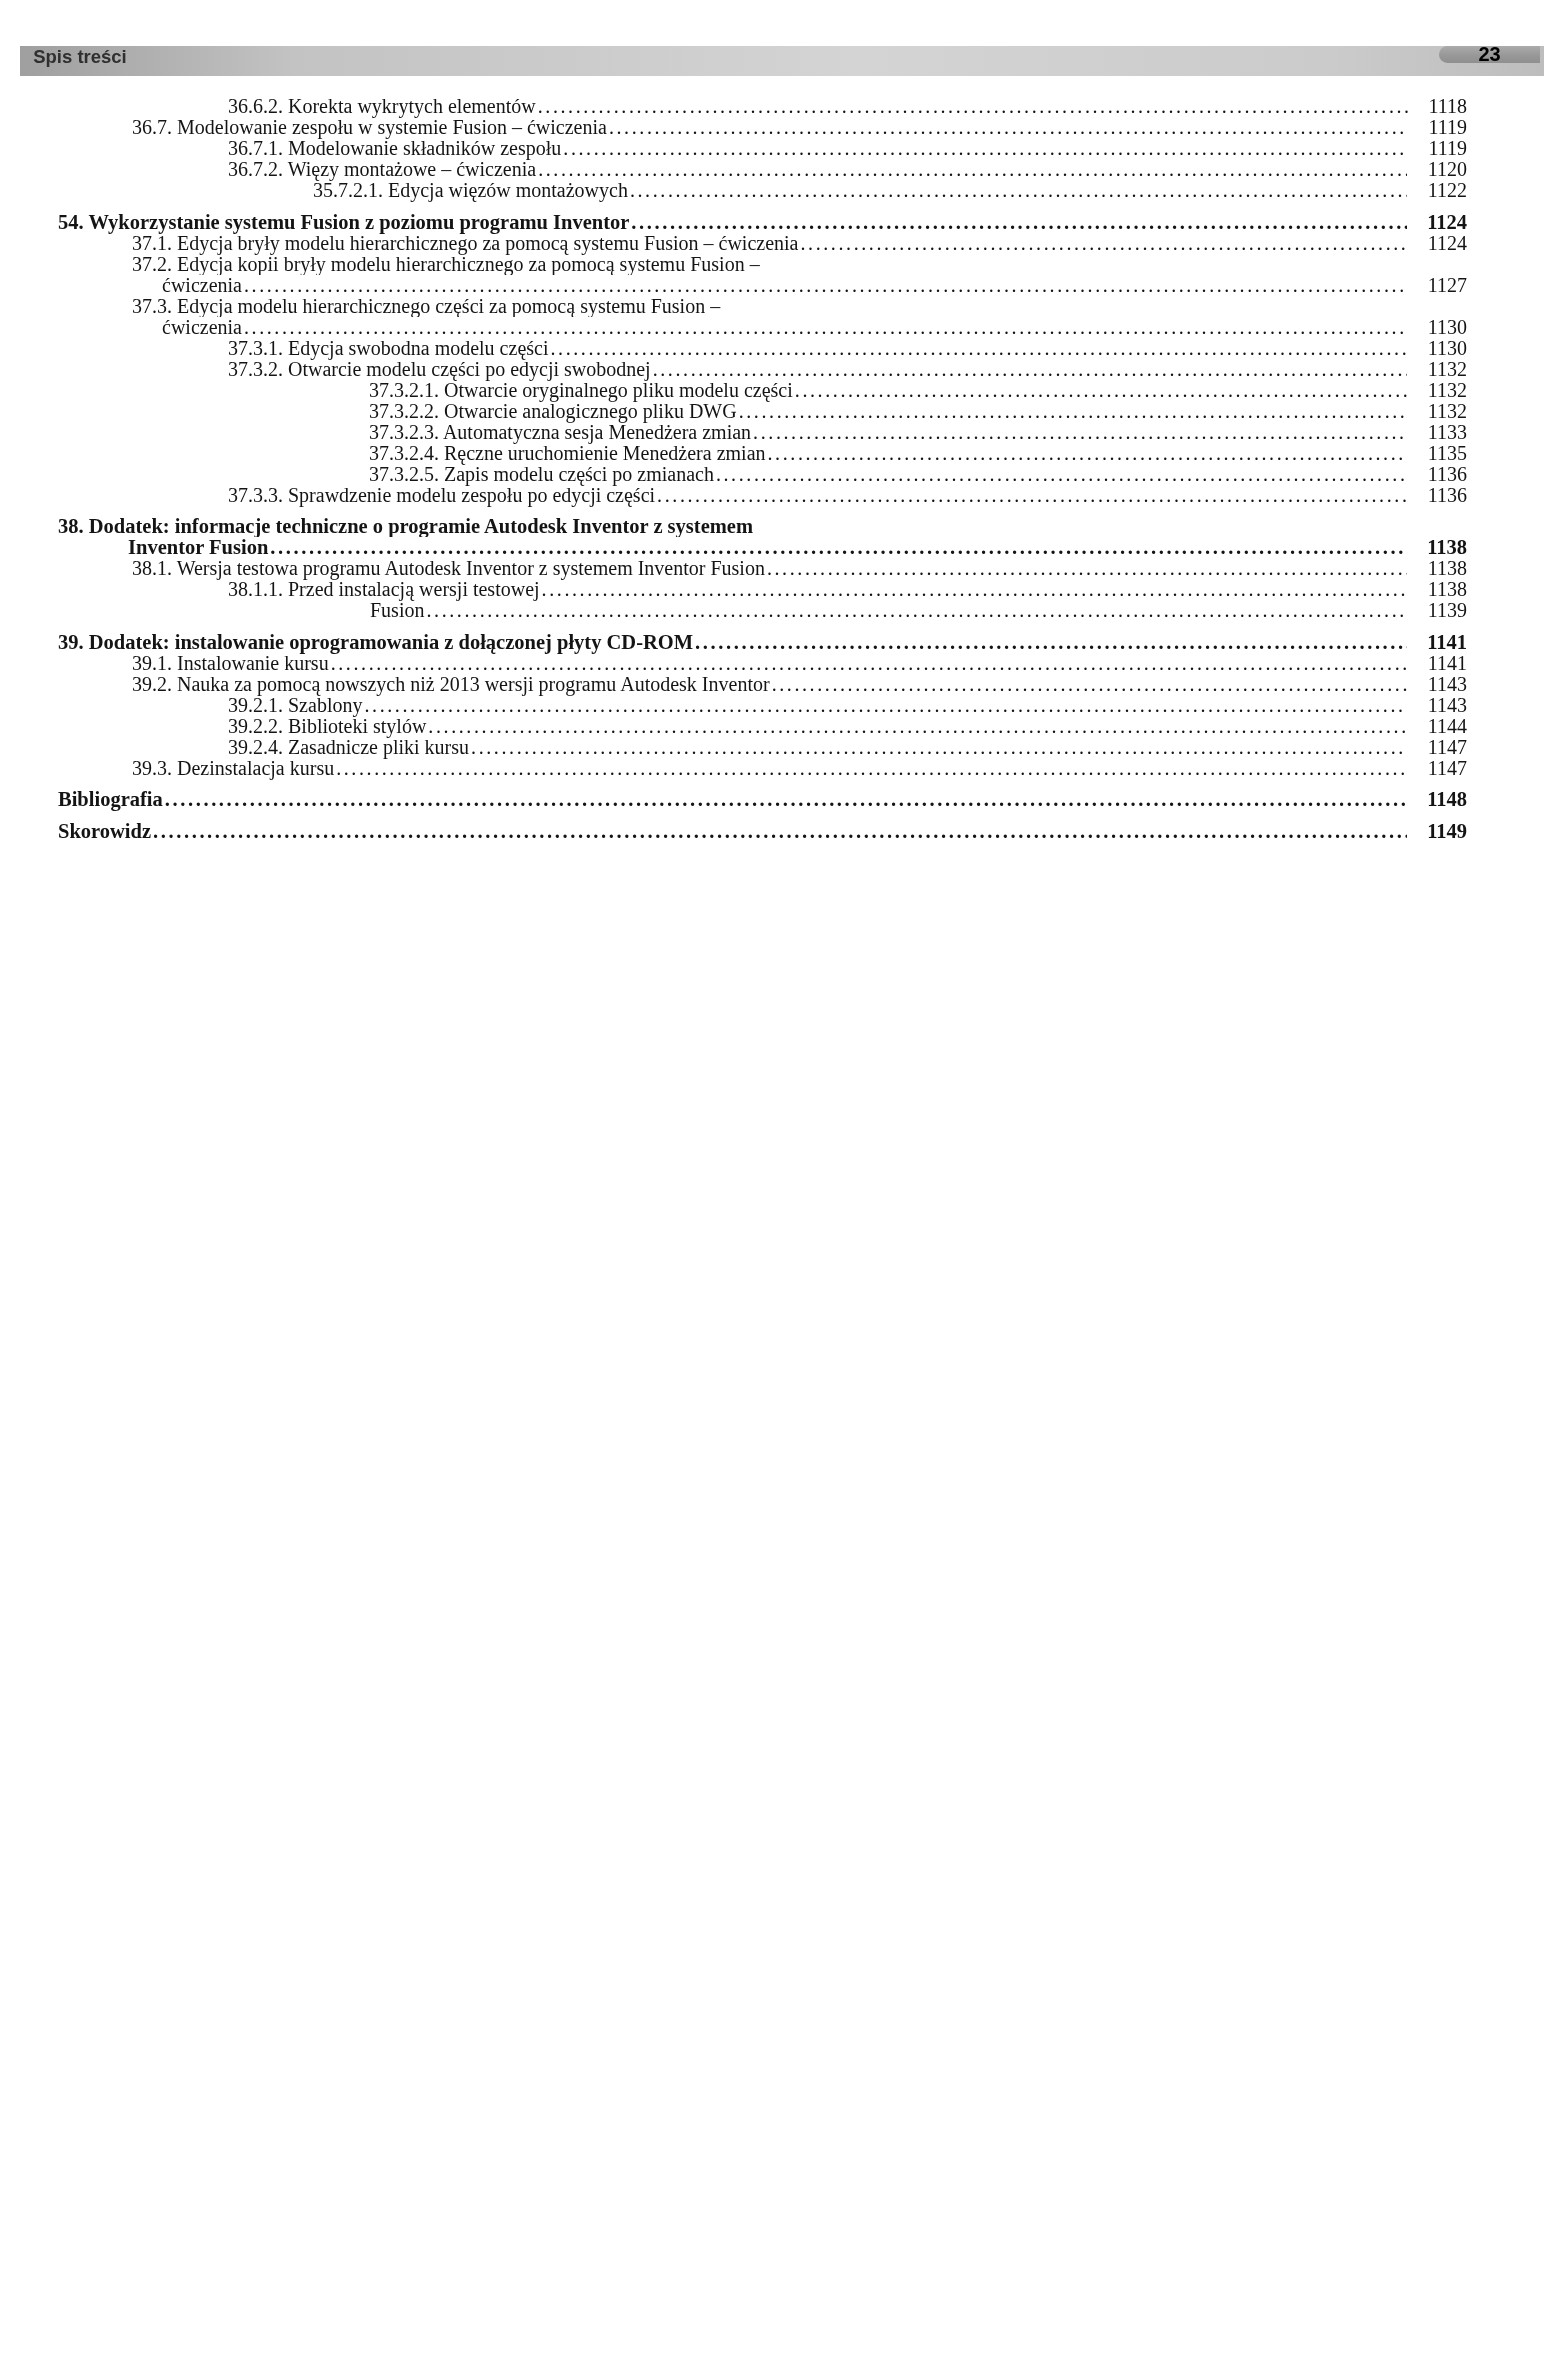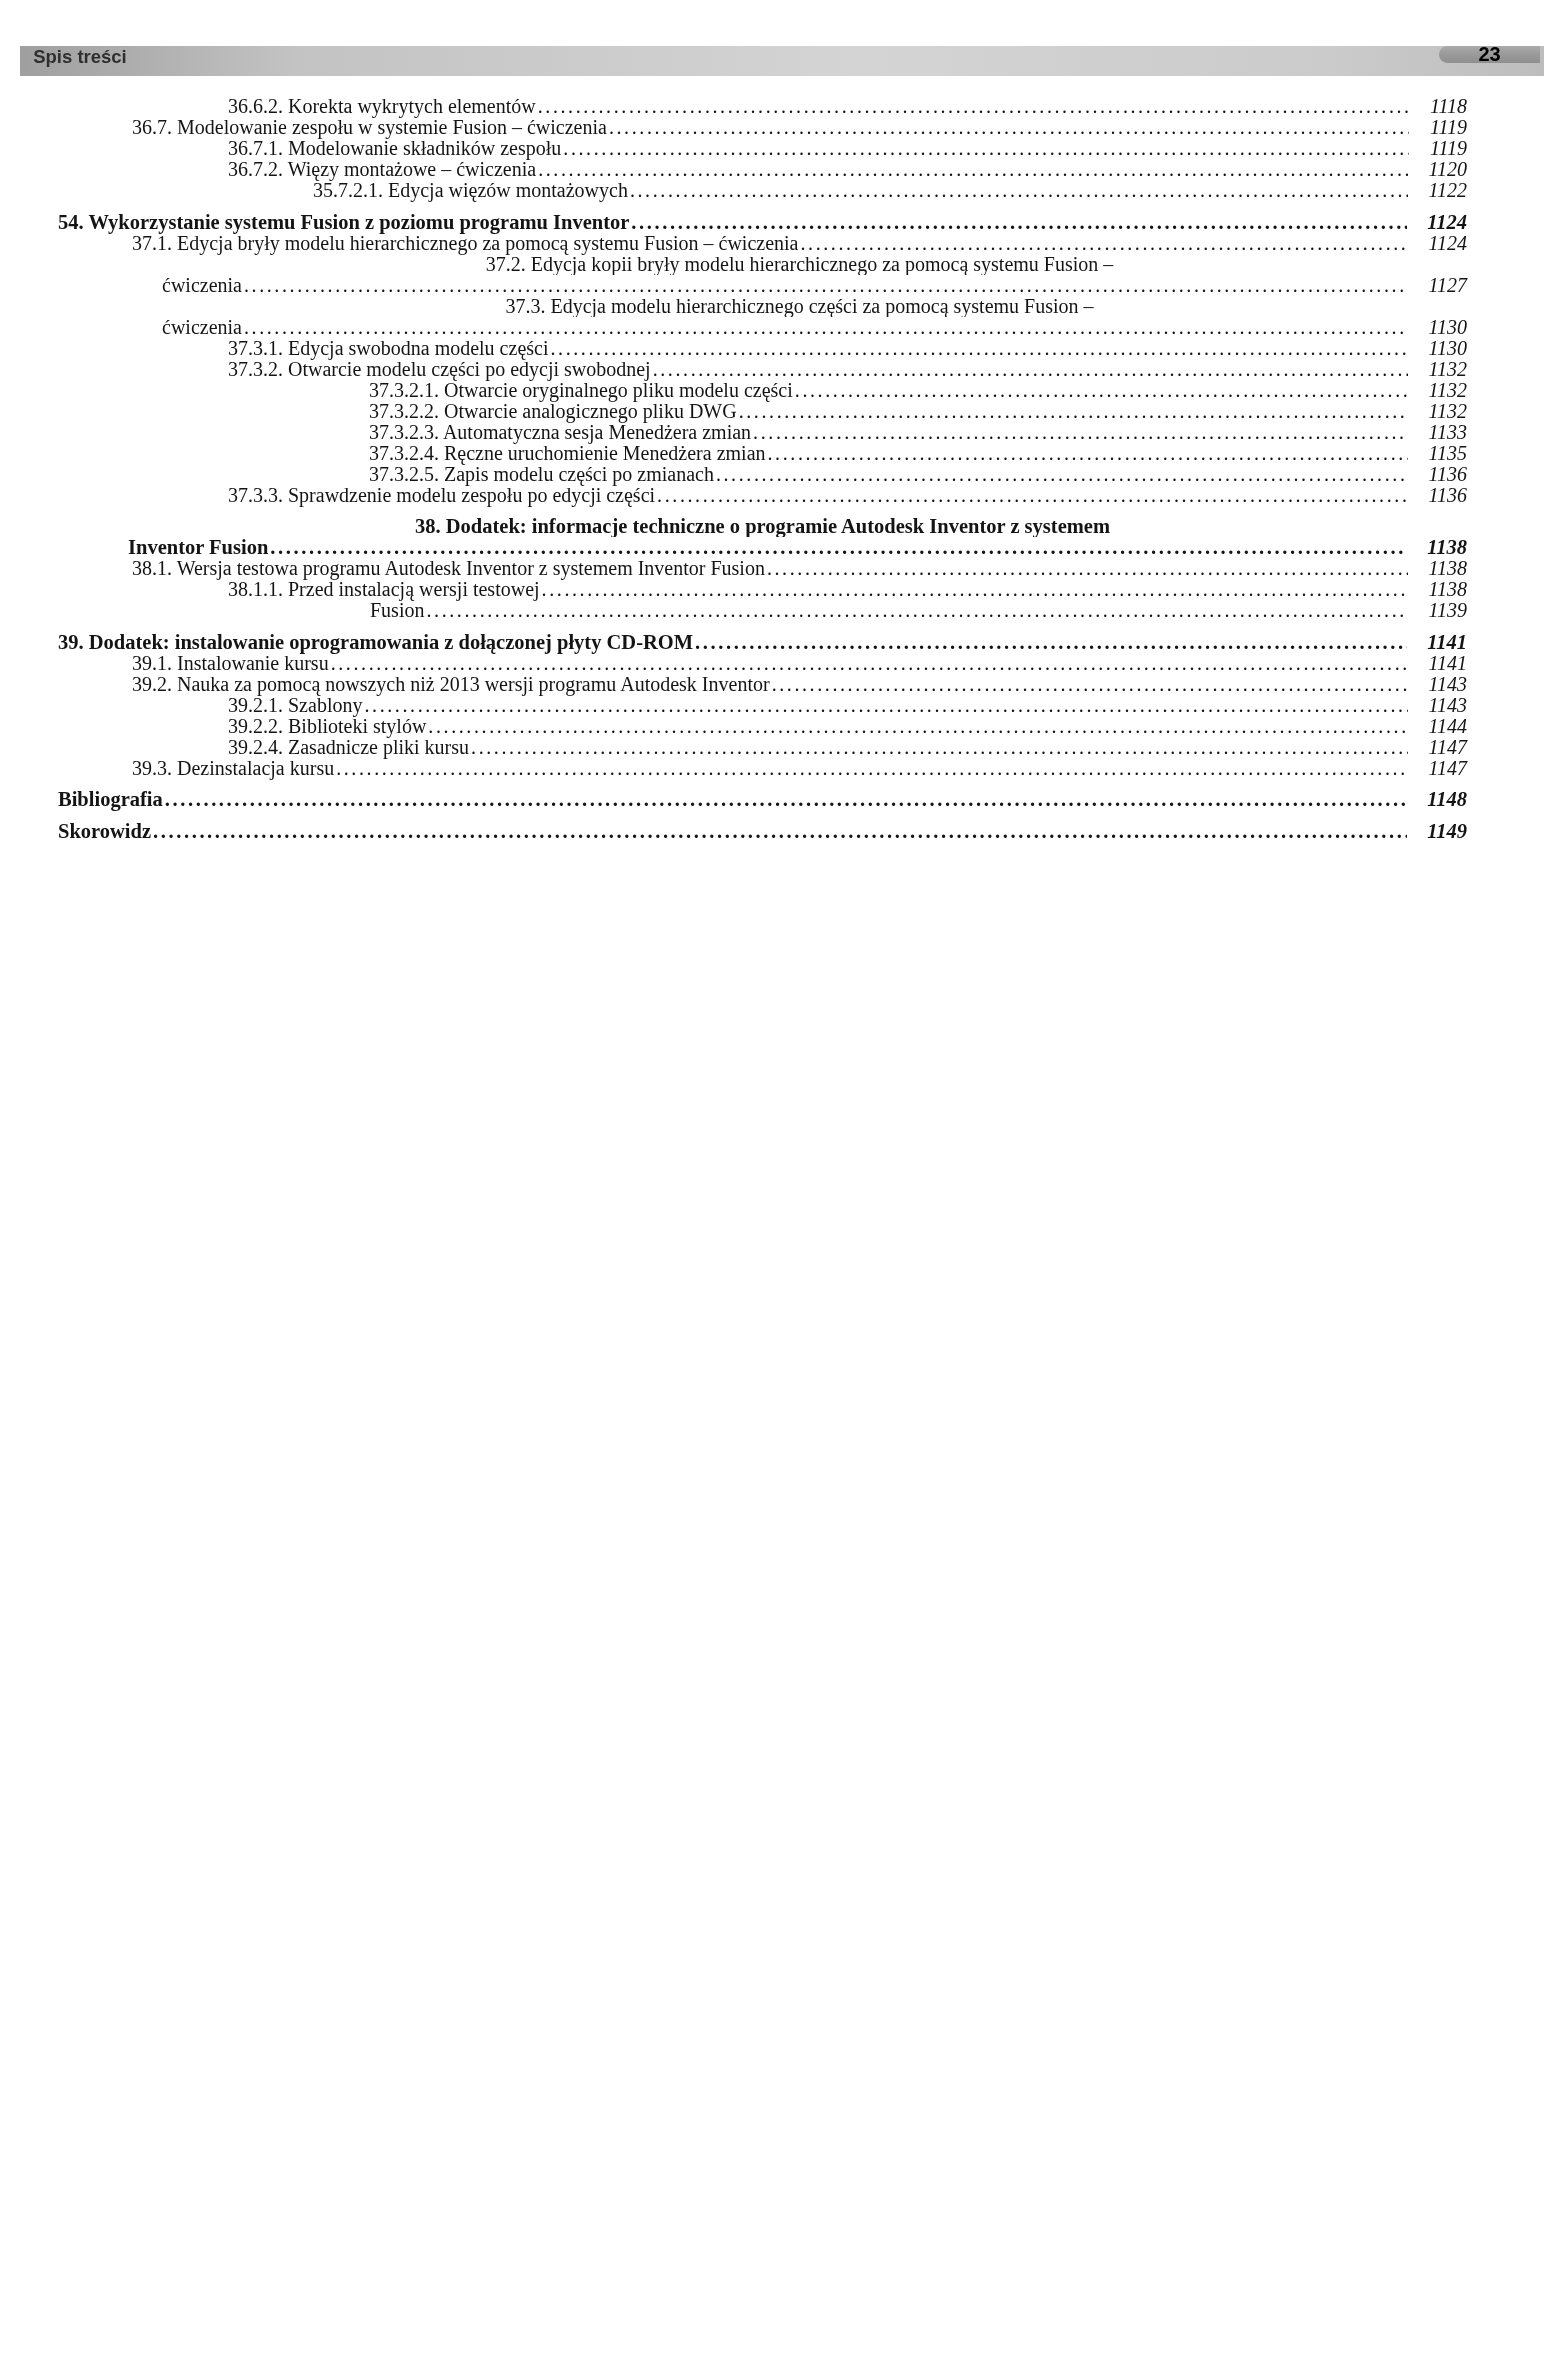--- a/index.html
+++ b/index.html
@@ -65,41 +65,40 @@
   .lvl1 { margin-left: 74px; }
   .lvl2 { margin-left: 170px; }
   .lvl3 { margin-left: 255px; }
   .lvl4 { margin-left: 311px; }
 
   .line {
     display: flex;
     align-items: baseline;
     height: 21px;
     white-space: nowrap;
-    text-align: center;
   }
   .line.pre { display: block; overflow: hidden; }
 
   
   .cont-sub     { margin-left: 30px; }
   .cont-chapter { margin-left: 70px; }
   .cont-deep    { margin-left: 142px; }
 
   .txt { flex: 0 0 auto; }
   .dots {
     flex: 1 1 auto;
     overflow: hidden;
     min-width: 16px;
     margin: 0 2.6px 0 2px;
   }
   .dots::after {
     content: "..........................................................................................................................................................................................................................................................................................................";
     letter-spacing: 2.6px;
   }
-  .pg { flex: 0 0 auto; margin-left: 18px; font-style: italic; }
+  .pg { flex: 0 0 auto; margin-left: 18px; }
 </style>
 </head>
 <body>
 
 <div class="page">
 
   <div class="header">
     <span class="header-title">Spis treści</span>
     <span class="page-badge">23</span>
   </div>

